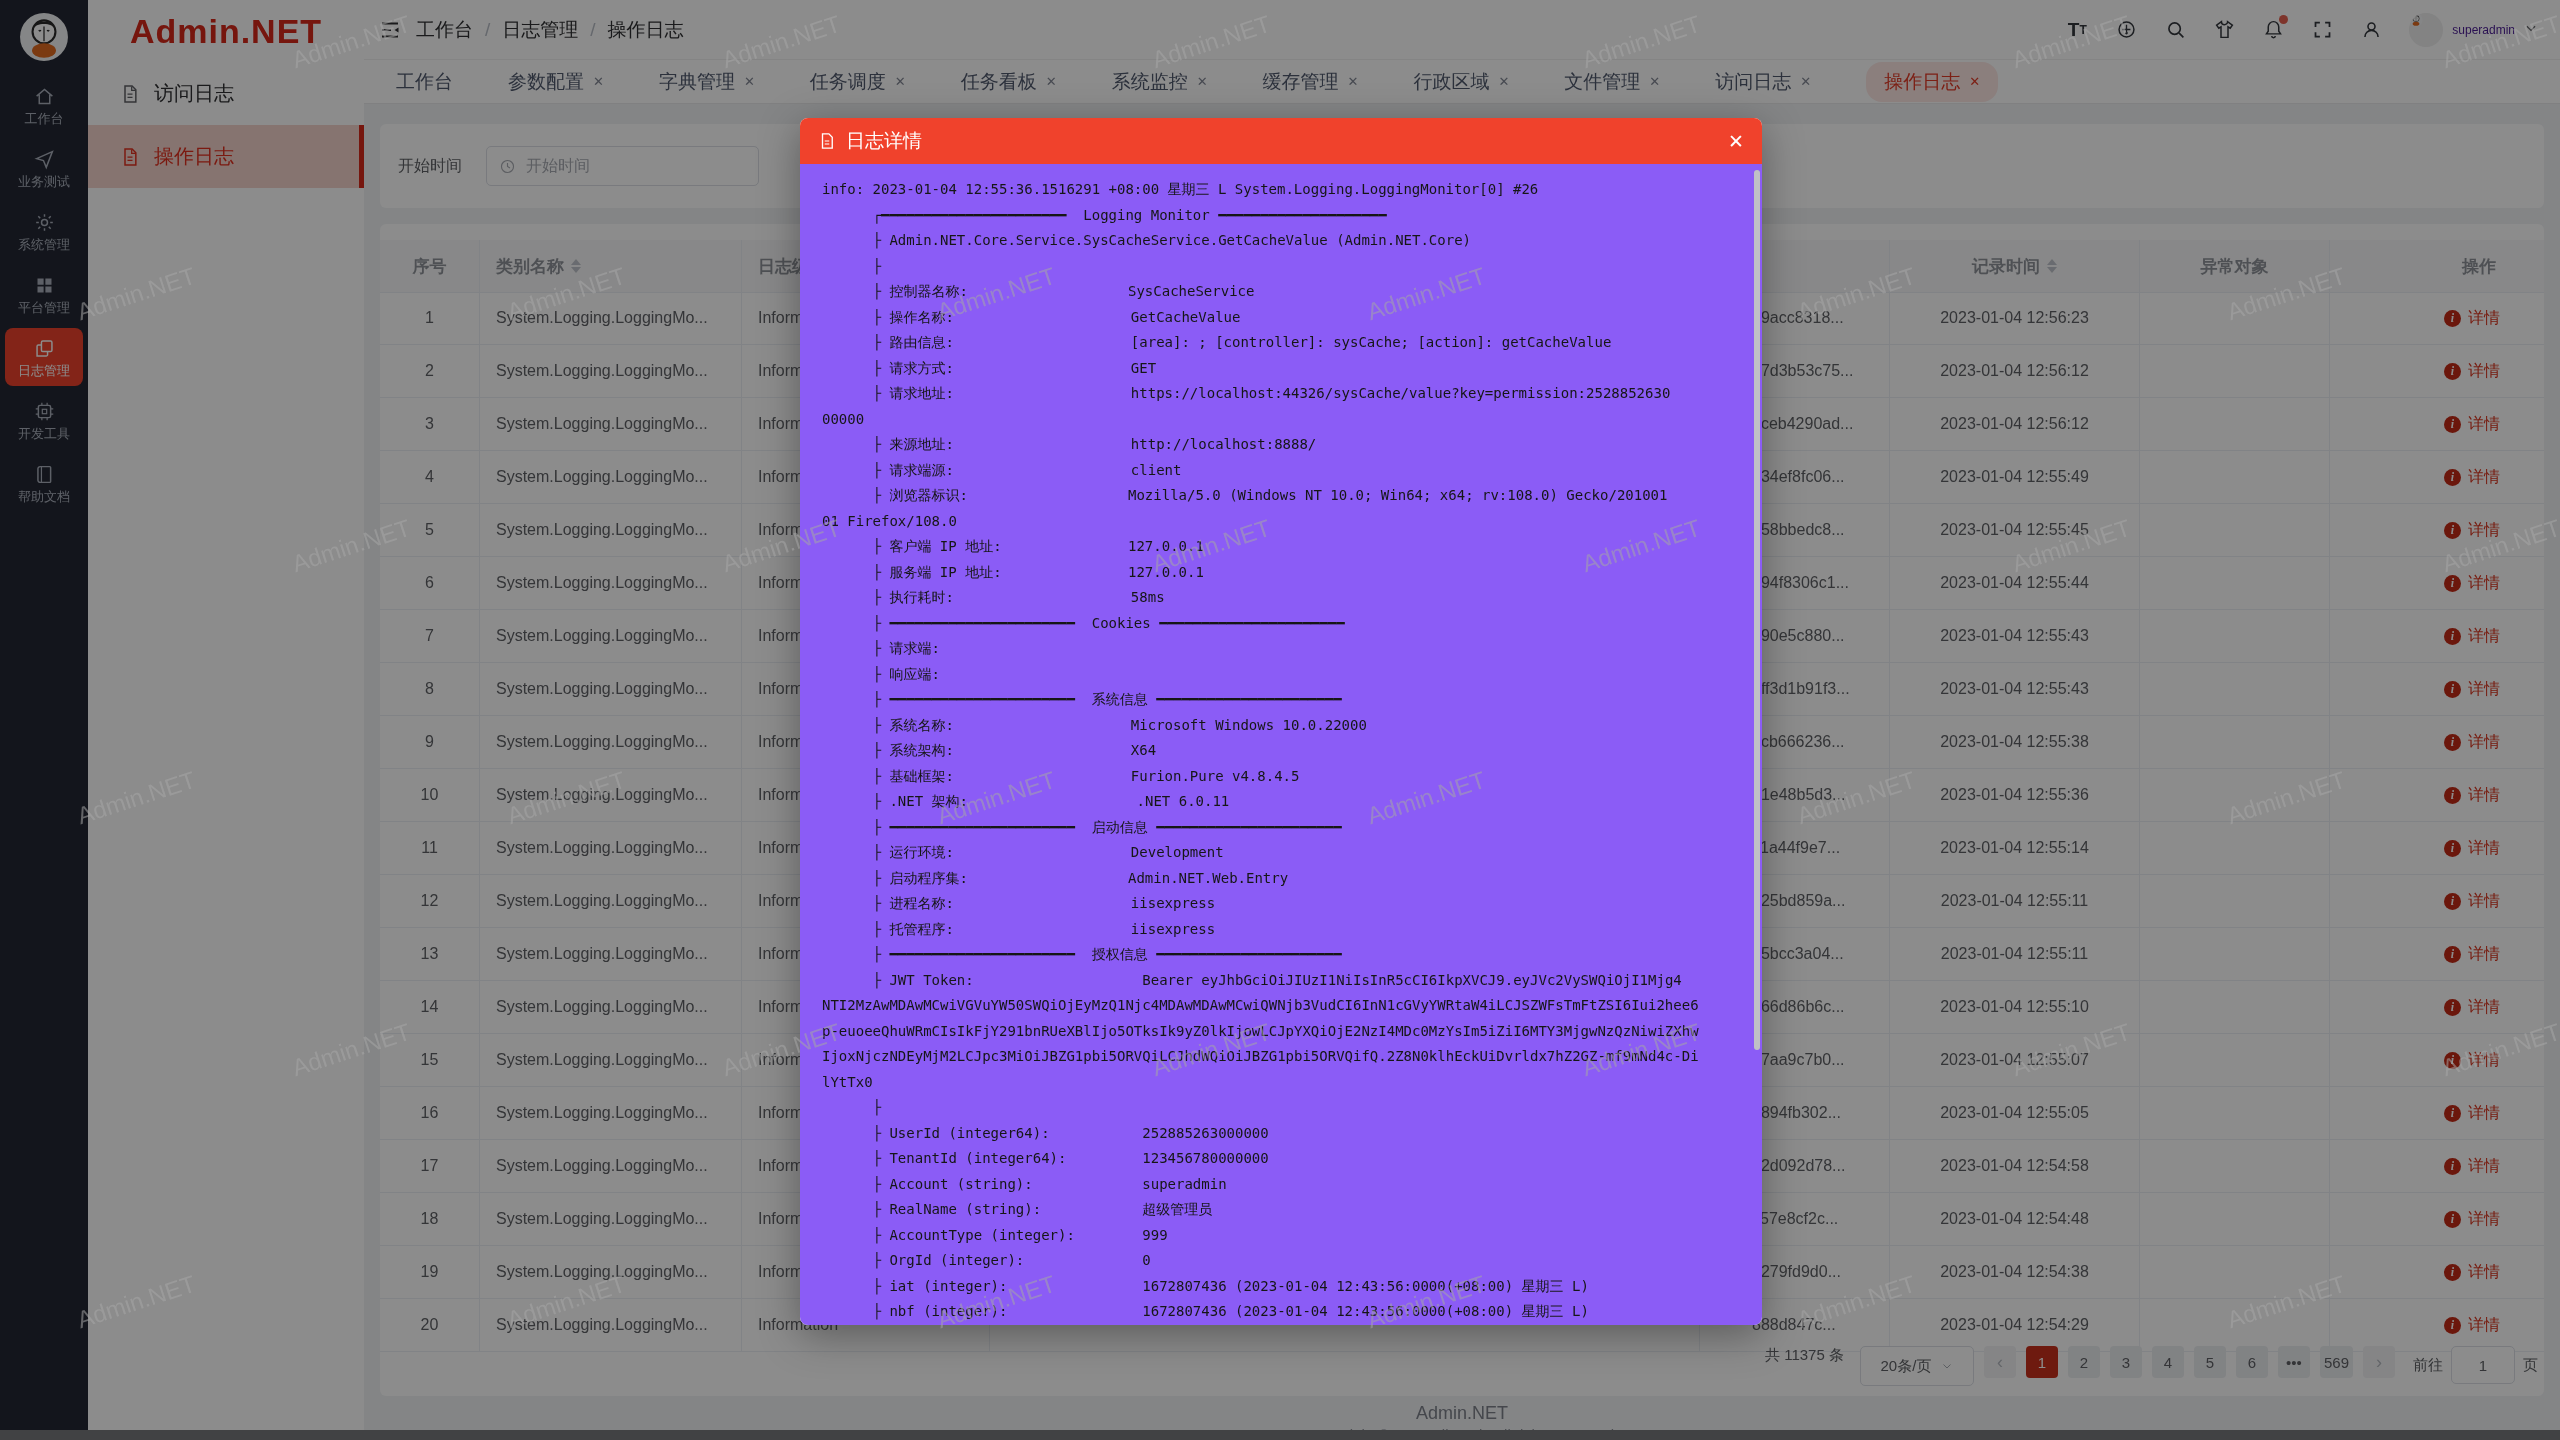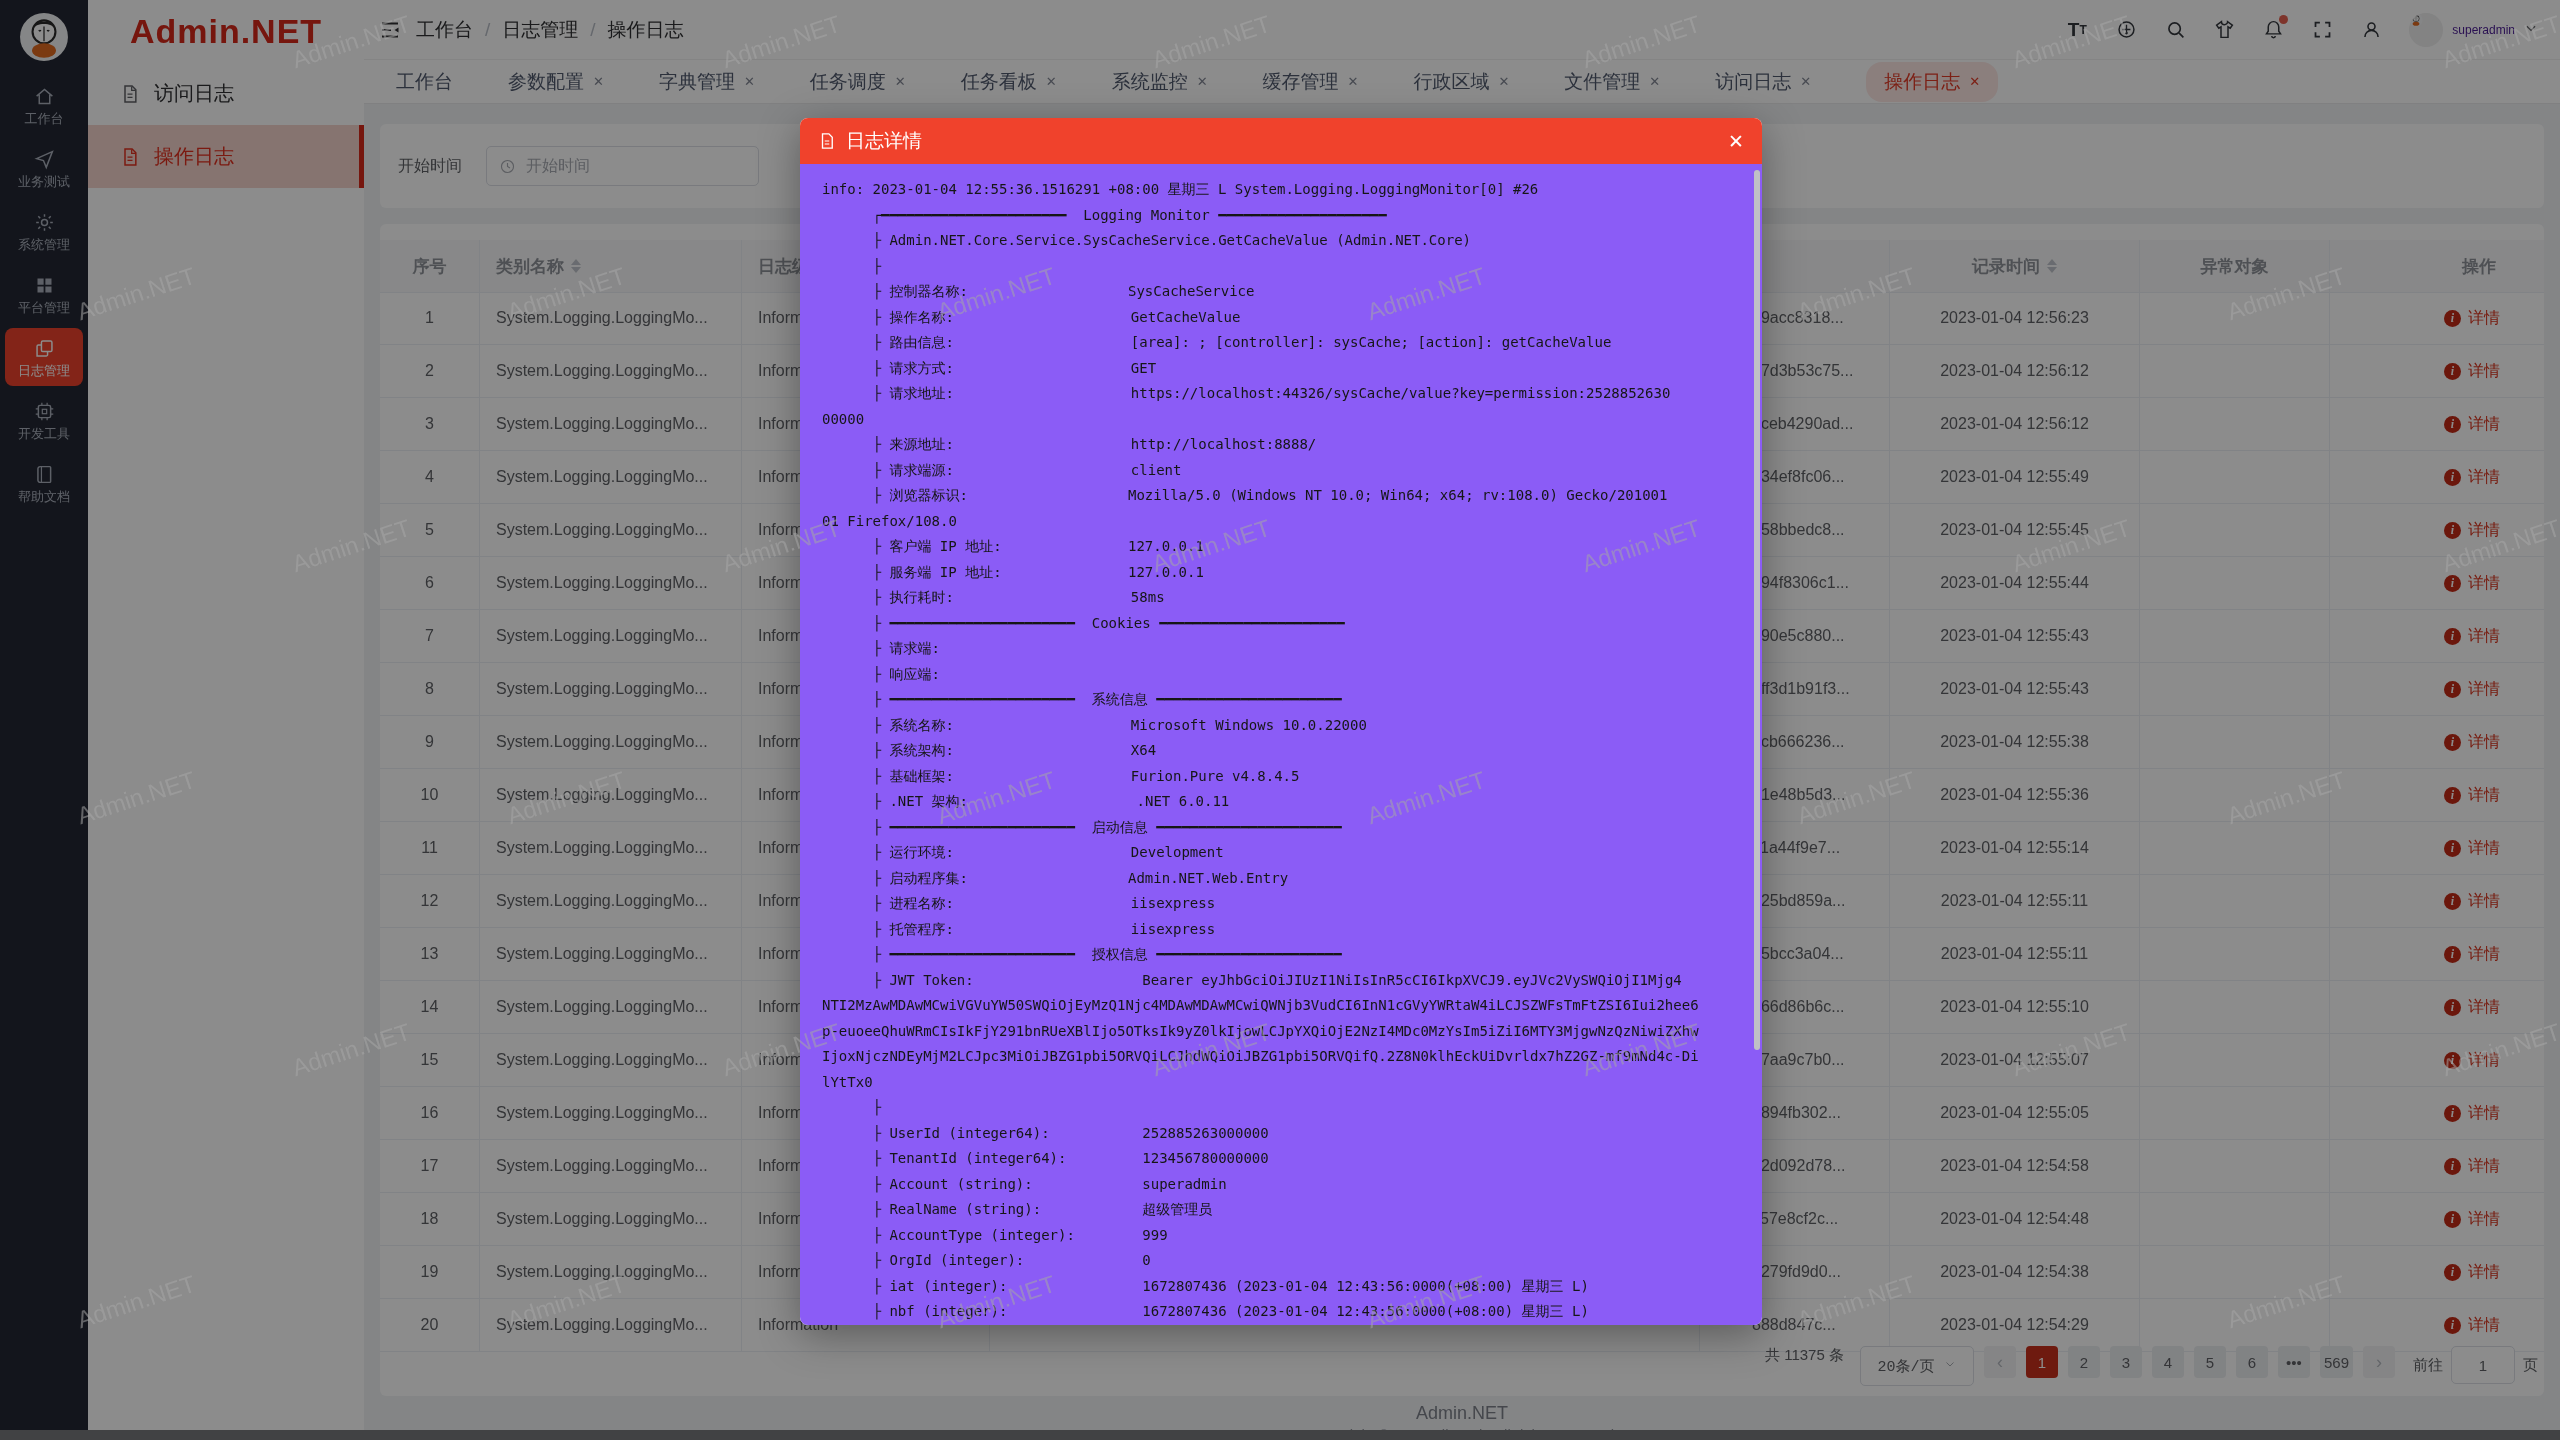--- a/index.html
+++ b/index.html
@@ -84,21 +84,21 @@
   .td .ell{overflow:hidden;text-overflow:ellipsis;white-space:nowrap;}
   .detail{color:#d9351f;display:inline-flex;align-items:center;gap:7px;cursor:pointer;font-size:16px;}
   .info-ic{width:17px;height:17px;border-radius:50%;background:#c42a16;color:#fff;text-align:center;
            font:italic bold 12px/17px "Liberation Serif",serif;flex:none;}
 
   
   .pagination{position:absolute;right:6px;top:1122px;height:40px;display:flex;align-items:flex-start;gap:10px;
               font-size:15px;color:#606266;}
   .pg-total{margin-right:6px;}
   .pg-size{width:112px;height:38px;border:1px solid #dcdfe6;border-radius:5px;display:flex;align-items:center;
-           justify-content:center;gap:10px;background:#fff;cursor:pointer;font-family:Liberation Mono, monospace;}
+           justify-content:center;gap:10px;background:#fff;cursor:pointer;}
   .pg-size svg{width:12px;height:12px;color:#a8abb2;}
   .pg-btn{min-width:32px;height:32px;border-radius:4px;background:#eceef1;display:flex;align-items:center;
           justify-content:center;cursor:pointer;color:#606266;font-size:15px;padding:0 4px;box-sizing:border-box;}
   .pg-btn.arrow{background:#f2f3f5;color:#b4b8bf;font-size:18px;}
   .pg-btn.active{background:#c9301c;color:#fff;}
   .pg-goto{display:flex;align-items:center;gap:8px;margin-left:8px;}
   .pg-input{width:64px;height:38px;border:1px solid #dcdfe6;border-radius:5px;text-align:center;font-size:15px;
             color:#606266;outline:none;background:#fff;font-family:"Liberation Sans",sans-serif;box-sizing:border-box;}
 
   

